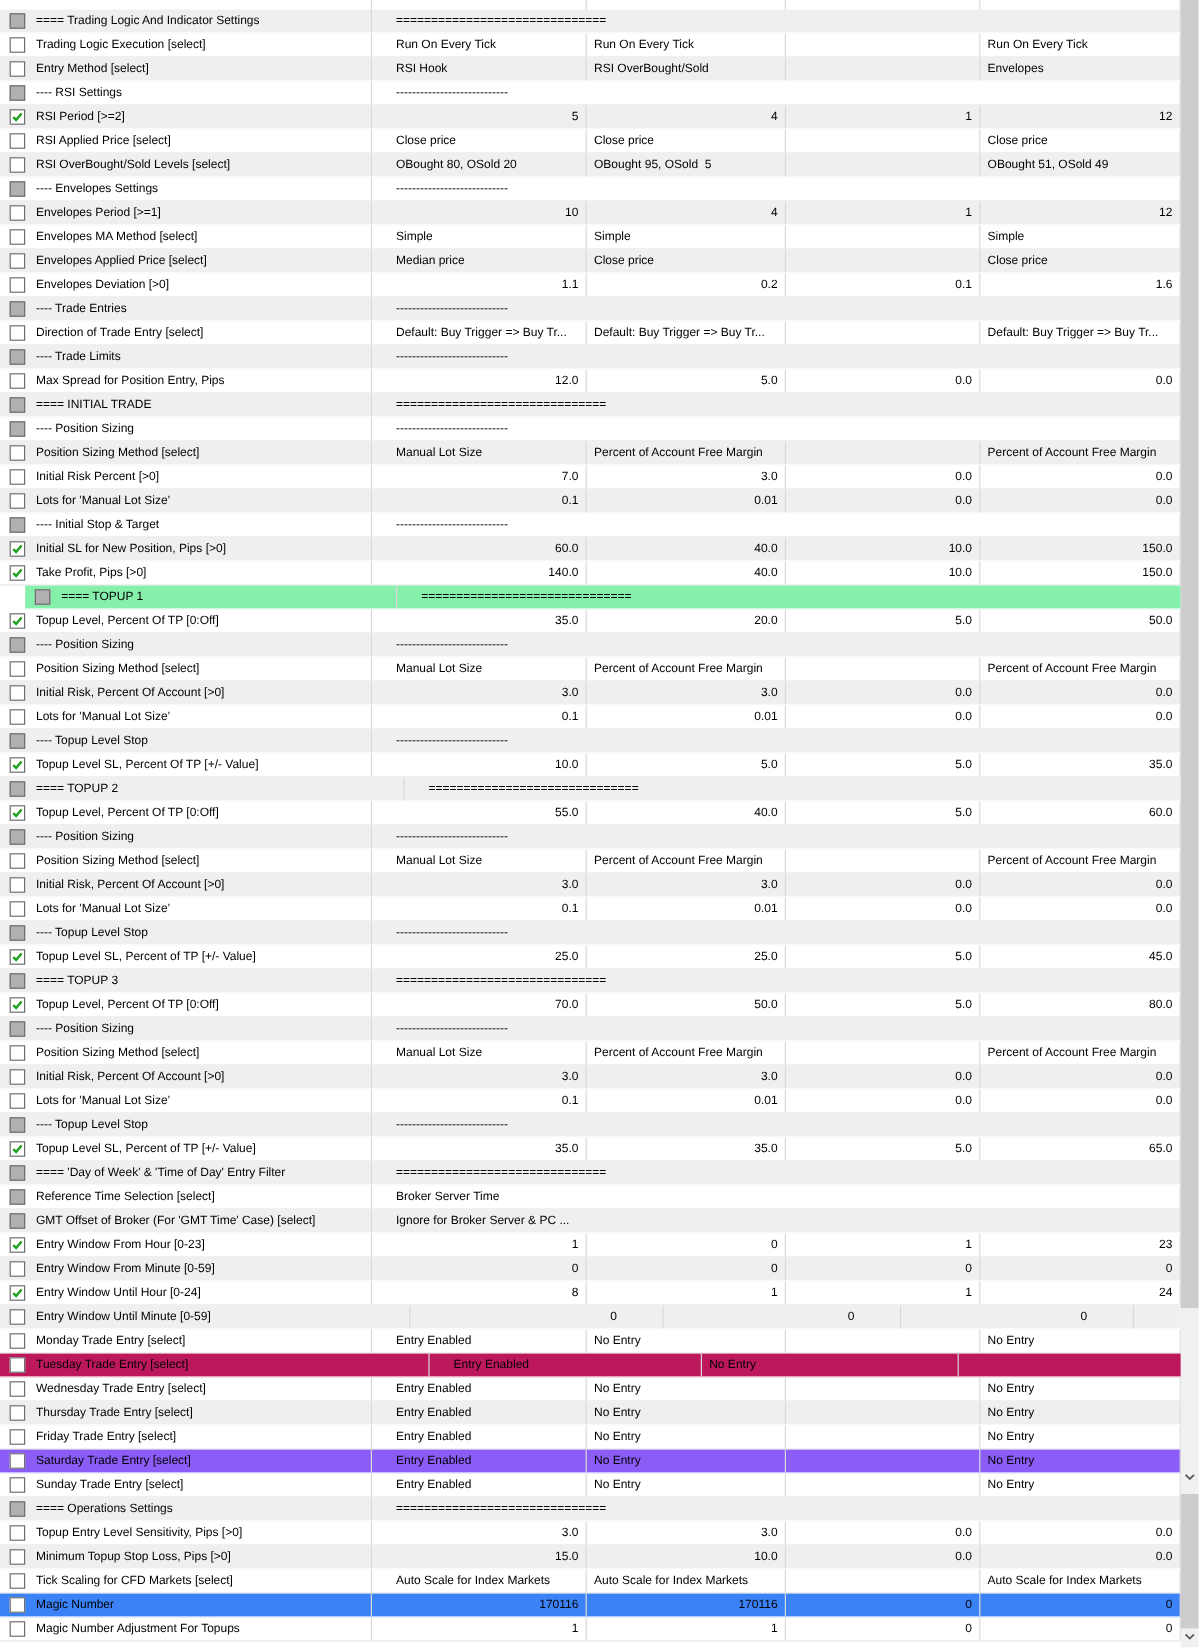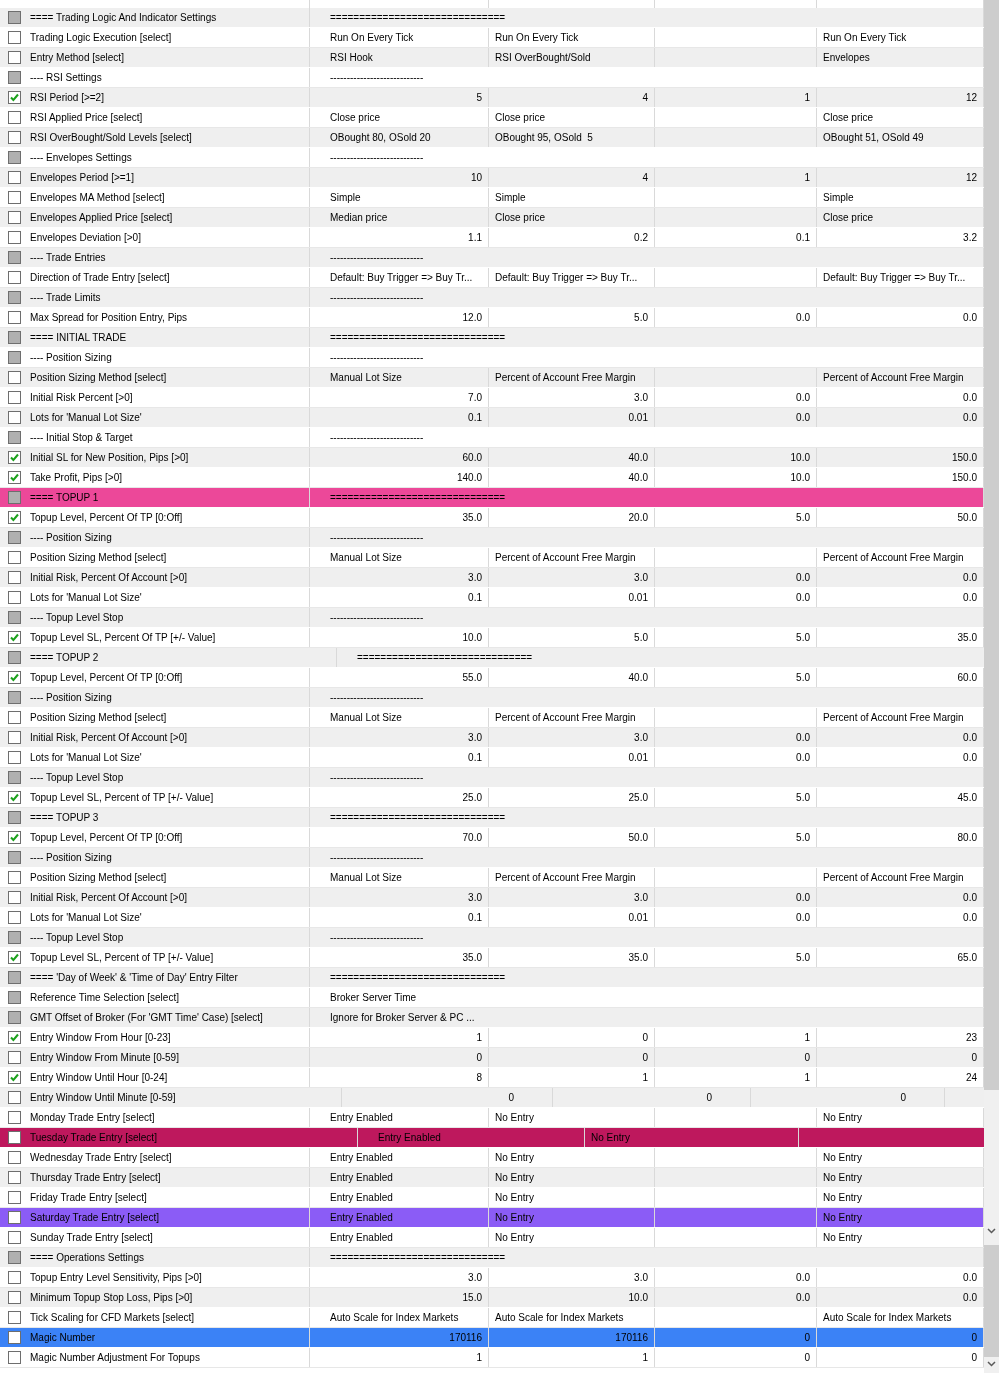--- a/index.html
+++ b/index.html
@@ -142,21 +142,21 @@
           <div class="cell val2">Median price</div>
           <div class="cell valn">Close price</div>
           <div class="cell valn"></div>
           <div class="cell valn">Close price</div>
         </div>
         <div class="row">
           <div class="cell namecell"><div class="cb unchecked" style="border-color: rgb(110, 110, 110);"></div><div class="label">Envelopes Deviation [&gt;0]</div></div>
           <div class="cell num">1.1</div>
           <div class="cell num">0.2</div>
           <div class="cell num">0.1</div>
-          <div class="cell num">3.2</div>
+          <div class="cell num">1.6</div>
         </div>
         <div class="row alt spanrow" style="background: rgb(239, 239, 239);">
           <div class="cell namecell"><div class="cb disabled" style="border-color: rgb(110, 110, 110); background: rgb(176, 176, 176);"></div><div class="label">---- Trade Entries</div></div>
           <div class="cell spancell">----------------------------</div>
         </div>
         <div class="row">
           <div class="cell namecell"><div class="cb unchecked" style="border-color: rgb(110, 110, 110);"></div><div class="label">Direction of Trade Entry [select]</div></div>
           <div class="cell val2">Default: Buy Trigger =&gt; Buy Tr...</div>
           <div class="cell valn">Default: Buy Trigger =&gt; Buy Tr...</div>
           <div class="cell valn"></div>
@@ -217,21 +217,21 @@
         </div>
         <div class="row">
           <div class="cell namecell"><div class="cb checked" style="border-color: rgb(110, 110, 110);"><svg width="11" height="11" viewBox="0 0 11 11">
                 <path d="M2 5.5 L4.4 8 L9 2.5" fill="none" stroke="#1ba11b" stroke-width="2"></path>
               </svg></div><div class="label">Take Profit, Pips [&gt;0]</div></div>
           <div class="cell num">140.0</div>
           <div class="cell num">40.0</div>
           <div class="cell num">10.0</div>
           <div class="cell num">150.0</div>
         </div>
-        <div class="row alt spanrow" style="background: #ec4899;">
+        <div class="row alt spanrow" style="background: #86efac; margin-left: 21px;">
           <div class="cell namecell"><div class="cb disabled" style="border-color: rgb(110, 110, 110); background: rgb(176, 176, 176);"></div><div class="label">==== TOPUP 1</div></div>
           <div class="cell spancell">==============================</div>
         </div>
         <div class="row">
           <div class="cell namecell"><div class="cb checked" style="border-color: rgb(110, 110, 110);"><svg width="11" height="11" viewBox="0 0 11 11">
                 <path d="M2 5.5 L4.4 8 L9 2.5" fill="none" stroke="#1ba11b" stroke-width="2"></path>
               </svg></div><div class="label">Topup Level, Percent Of TP [0:Off]</div></div>
           <div class="cell num">35.0</div>
           <div class="cell num">20.0</div>
           <div class="cell num">5.0</div>

